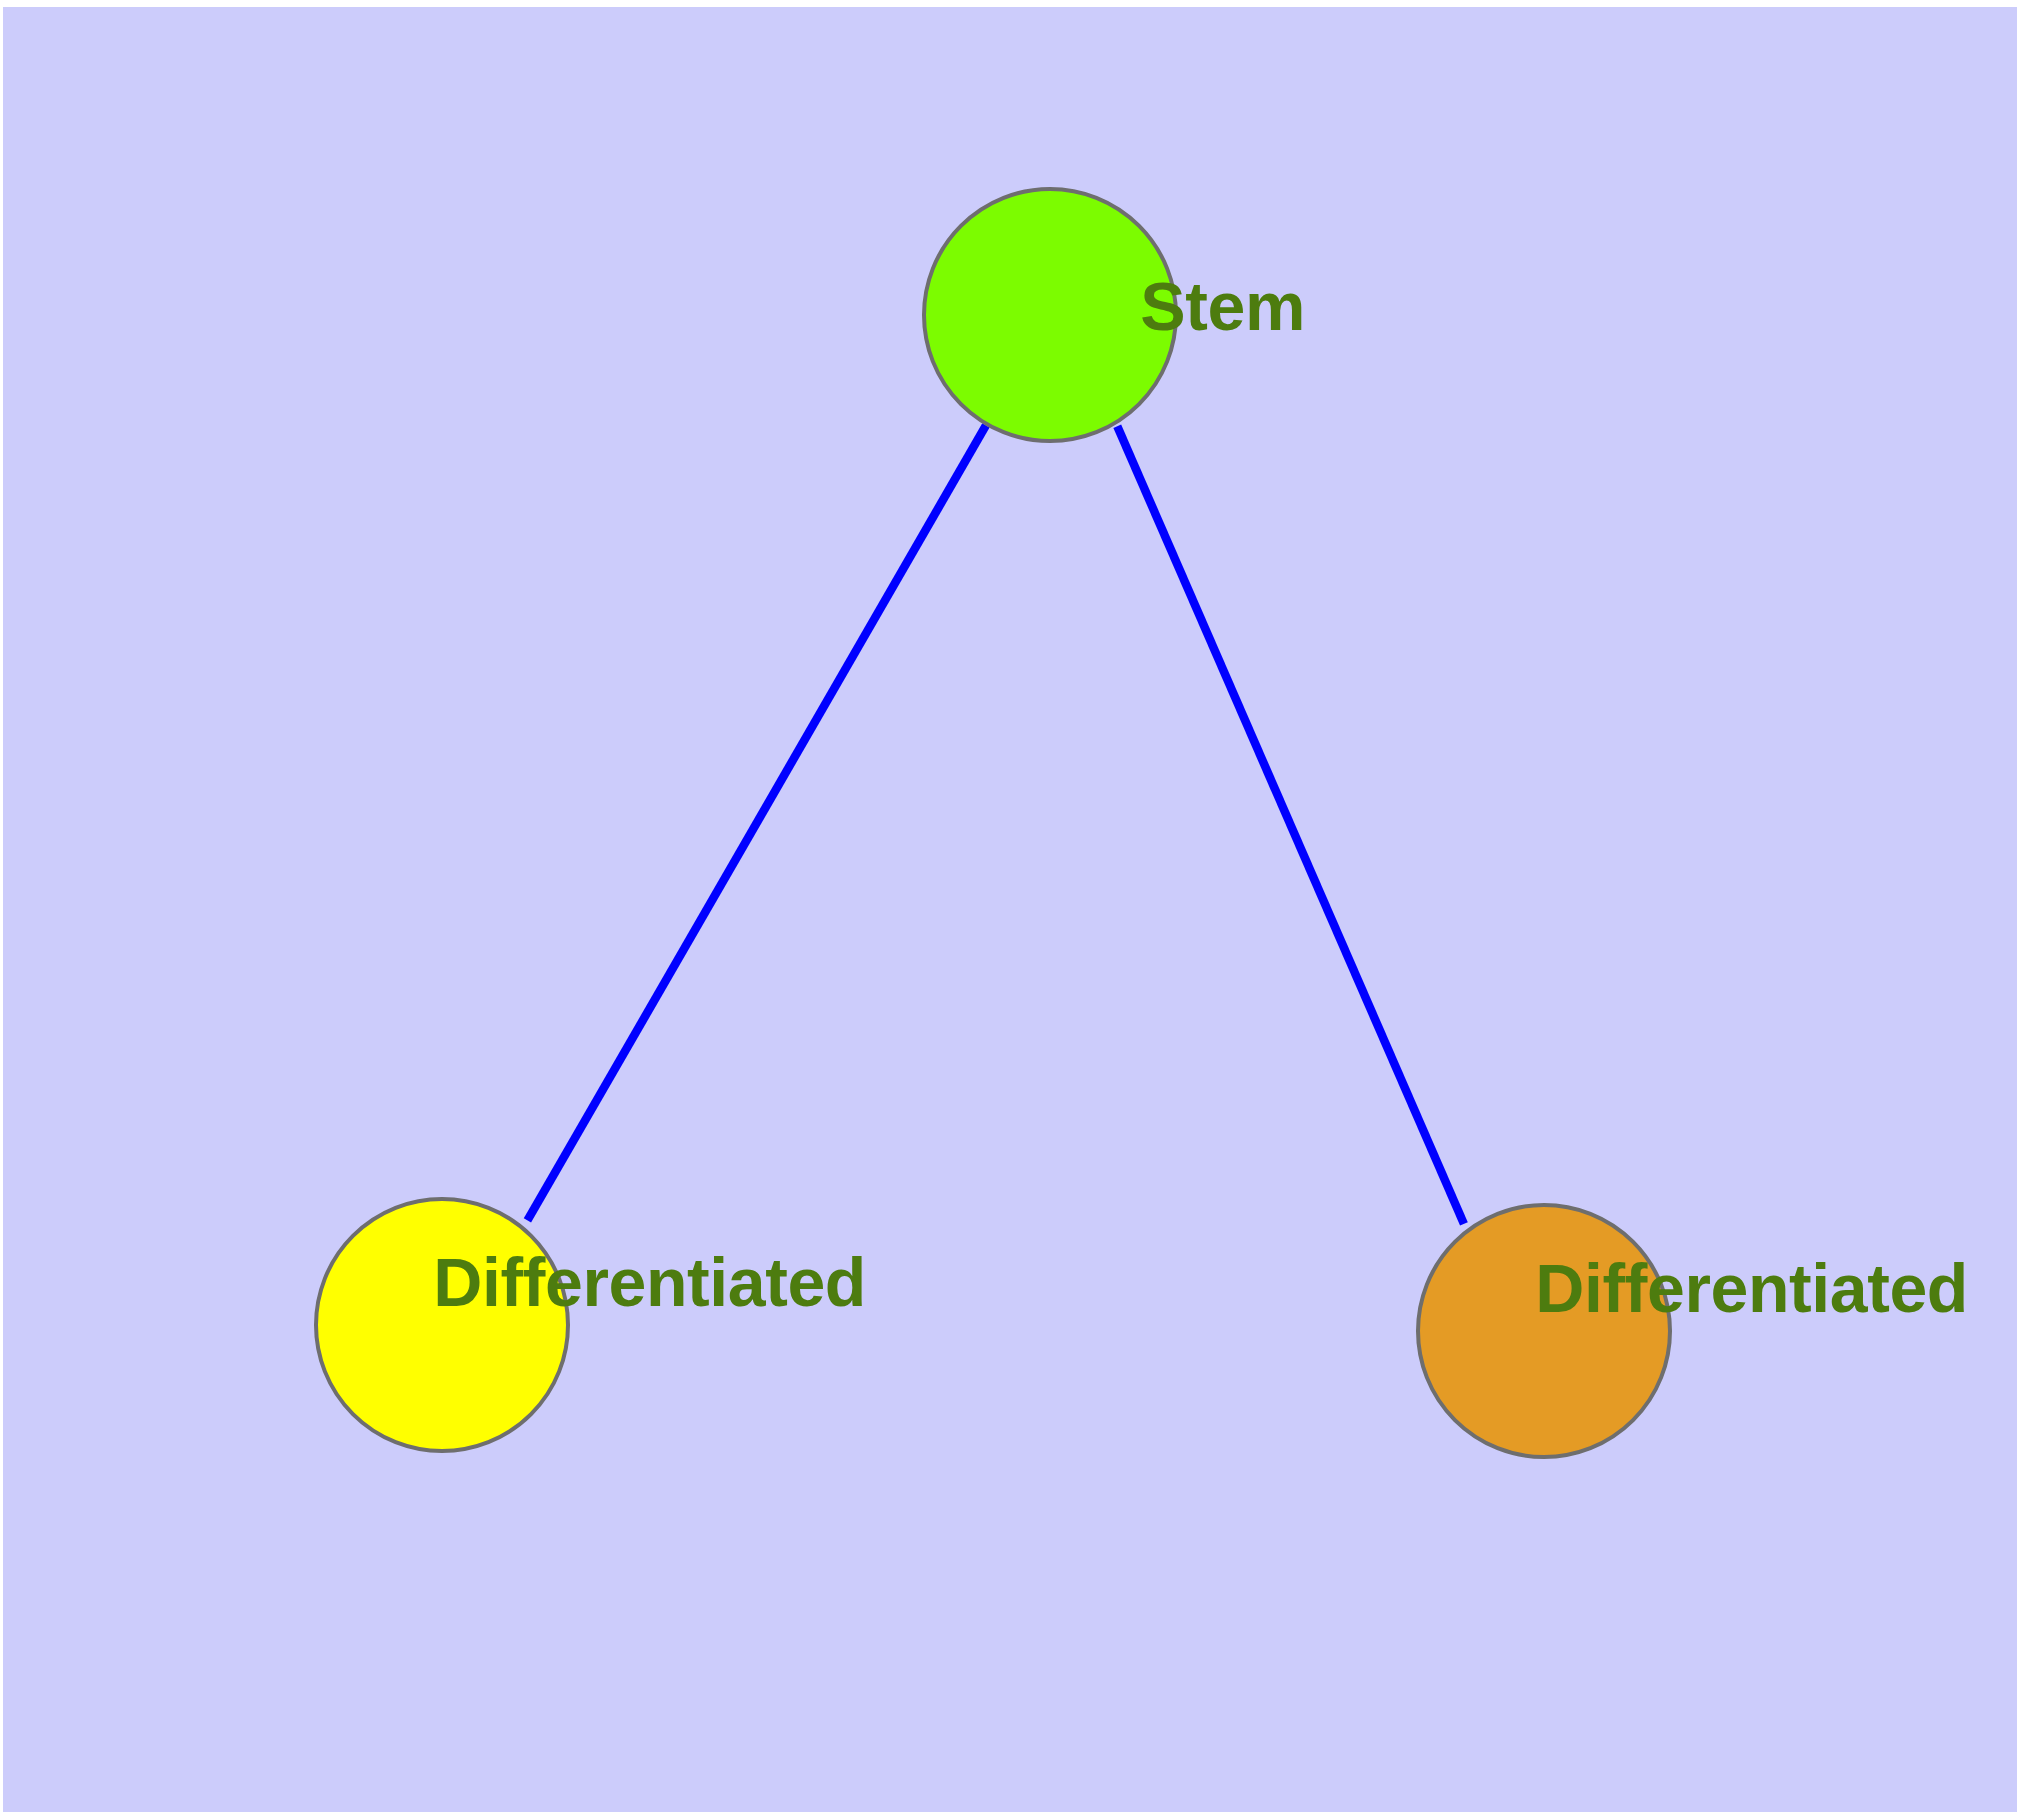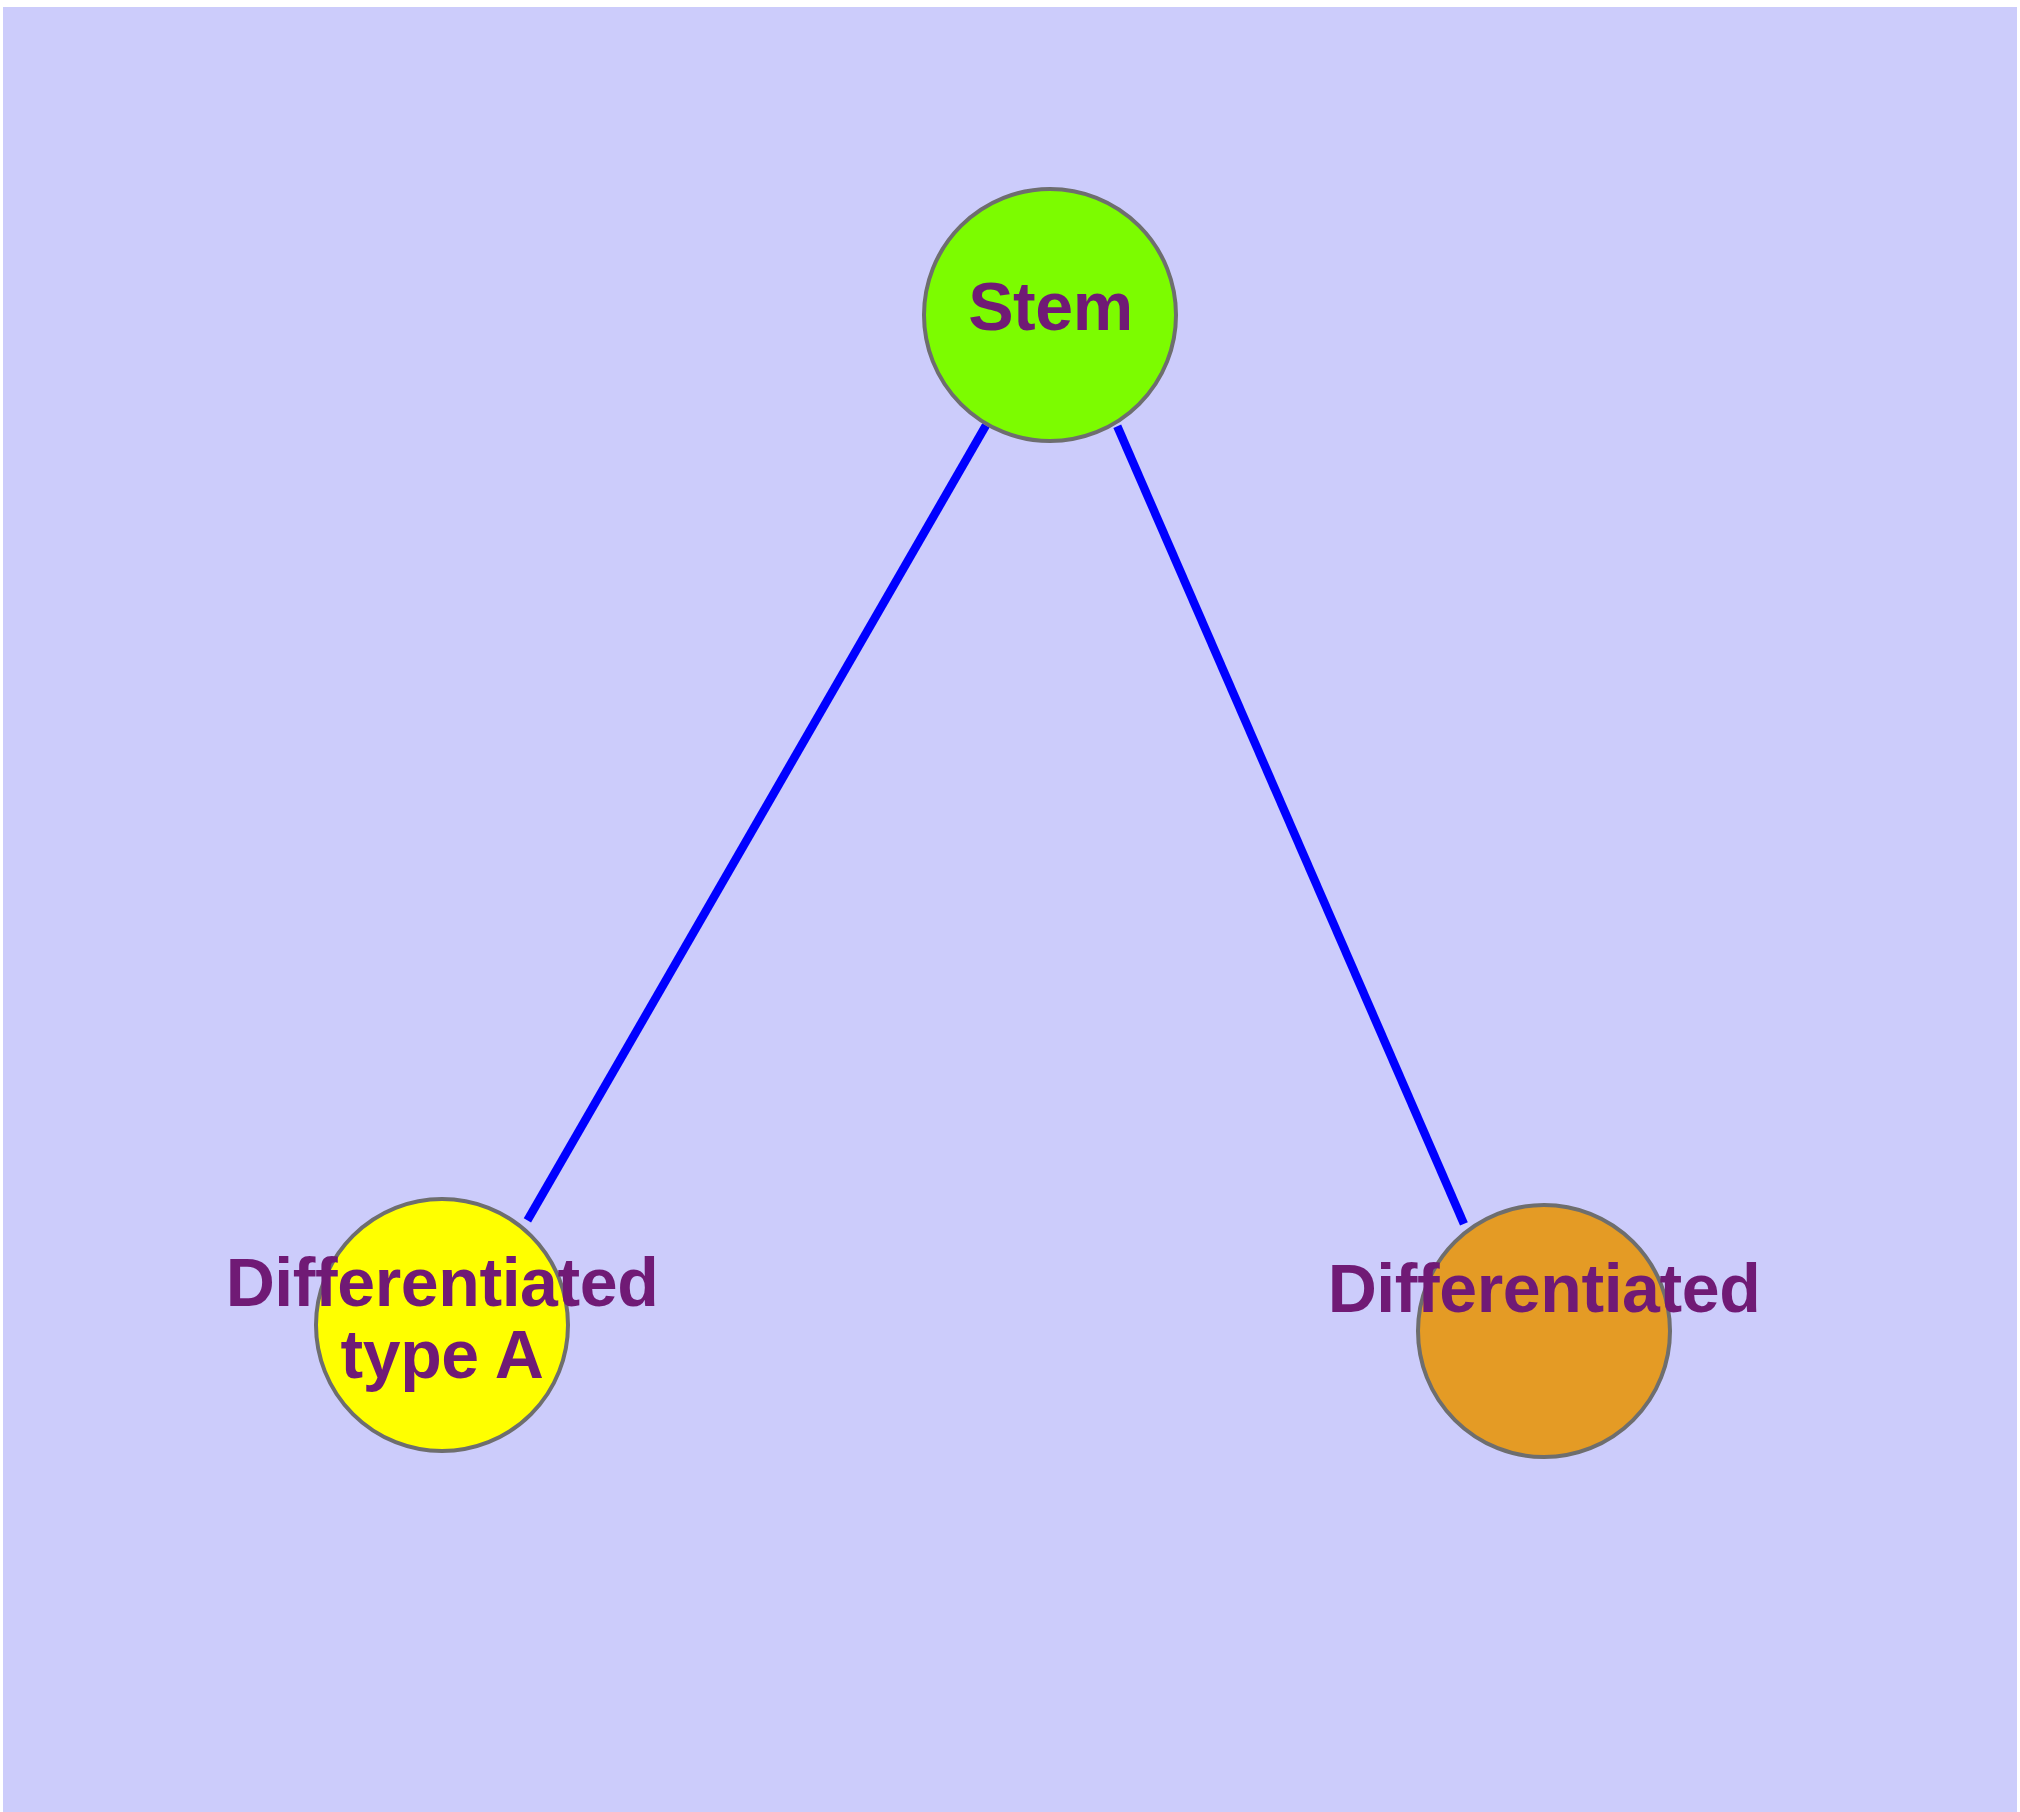--- a/index.html
+++ b/index.html
@@ -36,22 +36,22 @@
     height: 1812px;
   }
   .node {
     position: absolute;
     border-radius: 50%;
     box-sizing: border-box;
     border: 4.2px solid #6e6e6e;
   }
   .node-label {
     position: absolute;
-    text-align: center;
-    color: #701a75;
+    text-align: right;
+    color: #4d7c0f;
     font-weight: bold;
     white-space: nowrap;
     line-height: 1.06;
     letter-spacing: -0.4px;
     pointer-events: none;
   }
   
   #node-stem {
     left: 922px;
     top: 187px;
@@ -109,21 +109,20 @@
   <div id="node-diff-a" class="node"></div>
   <div id="node-diff-b" class="node"></div>
   <div id="node-stem" class="node"></div>
 
   <div id="label-stem" class="node-label">
     <div>Stem</div>
   </div>
 
   <div id="label-diff-a" class="node-label">
     <div>Differentiated</div>
-    <div>type A</div>
   </div>
 
   <div id="label-diff-b" class="node-label">
     <div>Differentiated</div>
   </div>
 
 </div>
 
 
 </body></html>

